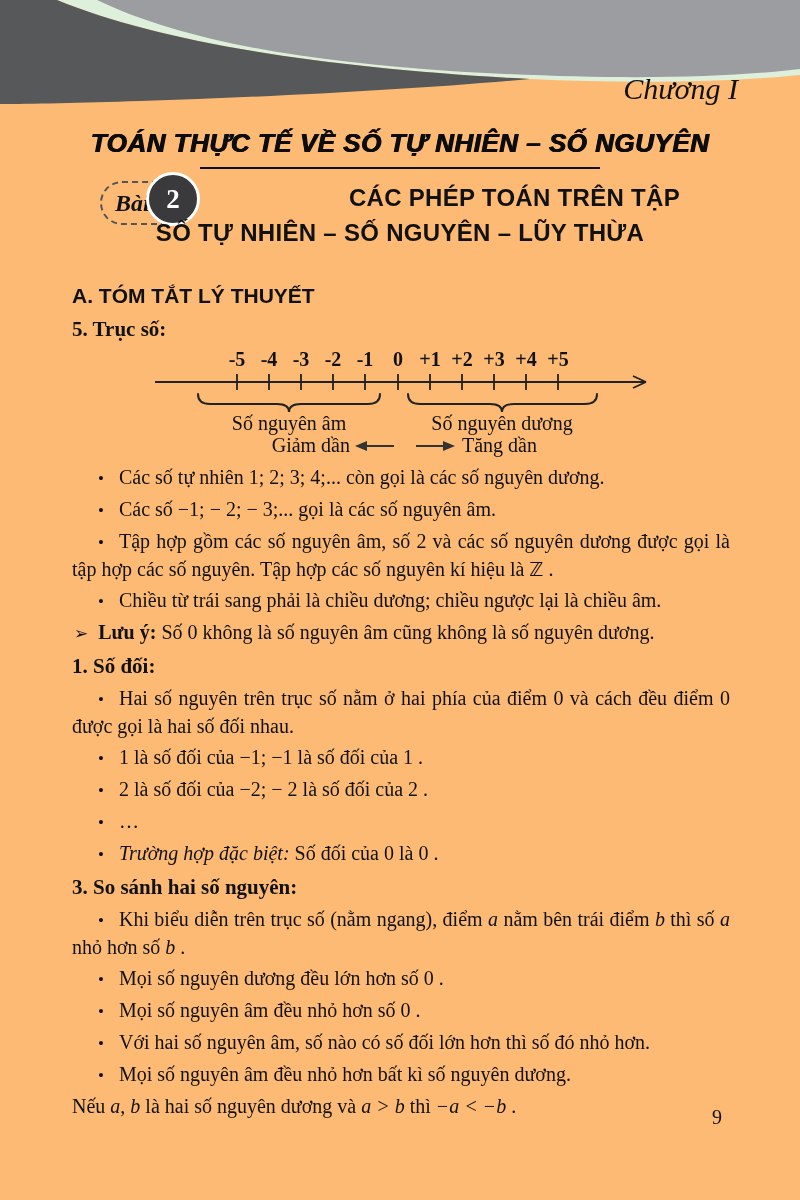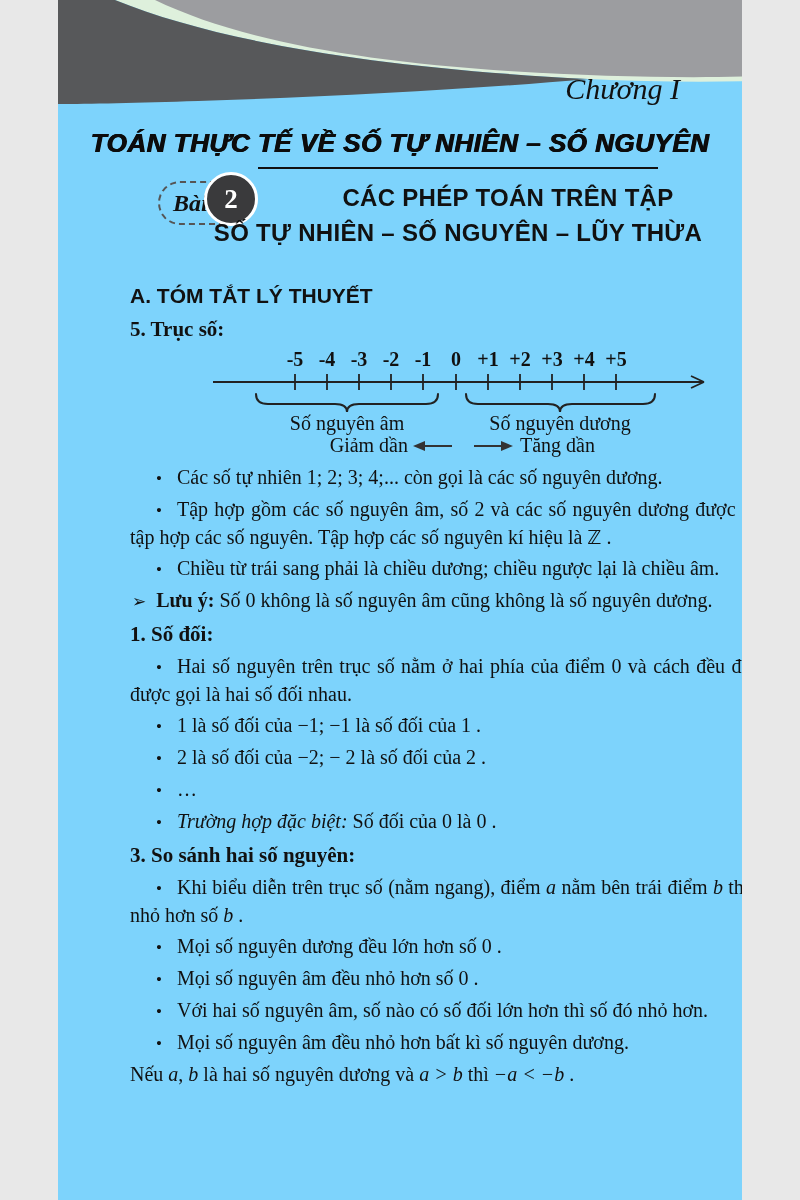--- a/index.html
+++ b/index.html
@@ -1,33 +1,33 @@
 <!DOCTYPE html>
 <html><head>
 <meta charset="utf-8">
 <style>
   html,body{margin:0;padding:0;background:#e8e8e8;}
-  .page{position:relative;width:684px;height:1200px;background:#7dd3fc;margin:0 auto;overflow:hidden;
+  .page{position:relative;width:800px;height:1200px;background:#fdba74;margin:0 auto;overflow:hidden;
         font-family:"Liberation Serif","DejaVu Serif",serif;color:#111;}
   .header-art{position:absolute;top:0;left:0;}
   .chuong{position:absolute;top:72px;right:62px;font-family:"Liberation Serif","DejaVu Serif",serif;
           font-style:italic;font-size:30px;color:#111;}
   .chapter-title{position:absolute;top:128px;left:0;width:100%;text-align:center;
           font-family:"Liberation Sans","DejaVu Sans",sans-serif;font-style:italic;font-weight:bold;
           font-size:26px;letter-spacing:.5px;color:#0c0c0c;
           text-shadow:.7px 0 currentColor,-.3px 0 currentColor;}
   .title-underline{position:absolute;top:167px;left:200px;width:400px;height:2px;background:#111;}
   .badge-pill{position:absolute;top:181px;left:100px;width:84px;height:44px;border:2px dashed #555;
           border-radius:22px;box-sizing:border-box;display:flex;align-items:center;padding-left:13px;
           font-family:"Liberation Serif",serif;font-style:italic;font-weight:bold;font-size:24px;}
   .badge-circle{position:absolute;top:172px;left:146px;width:54px;height:54px;background:#3a3a3c;
           border:3px solid #fff;border-radius:50%;box-sizing:border-box;color:#fff;display:flex;
           align-items:center;justify-content:center;font-family:"Liberation Serif",serif;
           font-weight:bold;font-size:27px;}
-  .lesson-line1{position:absolute;top:184px;left:220px;width:460px;text-align:center;
+  .lesson-line1{position:absolute;top:184px;left:220px;width:460px;text-align:right;
           font-family:"Liberation Sans","DejaVu Sans",sans-serif;font-weight:bold;font-size:24px;letter-spacing:.3px;}
   .lesson-line2{position:absolute;top:219px;left:80px;width:640px;text-align:center;
           font-family:"Liberation Sans","DejaVu Sans",sans-serif;font-weight:bold;font-size:24px;letter-spacing:.3px;}
   .sec-a{position:absolute;top:284px;left:72px;font-family:"Liberation Sans","DejaVu Sans",sans-serif;
           font-weight:bold;font-size:21px;}
   .s1-head{position:absolute;top:317px;left:72px;font-weight:bold;font-size:21px;}
   .numberline{position:absolute;top:350px;left:140px;}
   .nl-line{stroke:#222;stroke-width:1.8;fill:none;}
   .nl-brace{stroke:#222;stroke-width:2;fill:none;stroke-linecap:round;}
   .tick-label{font-family:"Liberation Serif","DejaVu Serif",serif;font-weight:bold;font-size:20px;fill:#111;}
@@ -115,20 +115,21 @@
     <line class="nl-arrow" x1="254" y1="96" x2="224" y2="96"></line>
     <polygon class="nl-arrowhead" points="215,96 227,91 227,101"></polygon>
     <line class="nl-arrow" x1="276" y1="96" x2="306" y2="96"></line>
     <polygon class="nl-arrowhead" points="315,96 303,91 303,101"></polygon>
     <text class="nl-label" text-anchor="start" x="322" y="102">Tăng dần</text>
   </svg>
 
   <div class="content">
 
     <p class="li"><span class="bullet">•</span><span><span>Các số tự nhiên 1; 2; 3; 4;... còn gọi là các số nguyên dương.</span></span></p>
+    <p class="li"><span class="bullet">•</span><span><span>Các số −1; − 2; − 3;... gọi là các số nguyên âm.</span></span></p>
     <p class="li"><span class="bullet">•</span><span><span>Tập hợp gồm các số nguyên âm, số 2 và các số nguyên dương được gọi là tập hợp các số nguyên. Tập hợp các số nguyên kí hiệu là </span><span class="dbl">ℤ</span><span> .</span></span></p>
     <p class="li"><span class="bullet">•</span><span><span>Chiều từ trái sang phải là chiều dương; chiều ngược lại là chiều âm.</span></span></p>
     <p class="note"><span class="marker">➢</span><span><span class="b">Lưu ý:</span><span> Số 0 không là số nguyên âm cũng không là số nguyên dương.</span></span></p>
 
     <p class="subhead">1. Số đối:</p>
     <p class="li"><span class="bullet">•</span><span><span>Hai số nguyên trên trục số nằm ở hai phía của điểm 0 và cách đều điểm 0 được gọi là hai số đối nhau.</span></span></p>
     <p class="li"><span class="bullet">•</span><span><span>1 là số đối của −1; −1 là số đối của 1 .</span></span></p>
     <p class="li"><span class="bullet">•</span><span><span>2 là số đối của −2; − 2 là số đối của 2 .</span></span></p>
     <p class="li"><span class="bullet">•</span><span><span>…</span></span></p>
     <p class="li"><span class="bullet">•</span><span><span class="it">Trường hợp đặc biệt:</span><span> Số đối của 0 là 0 .</span></span></p>

